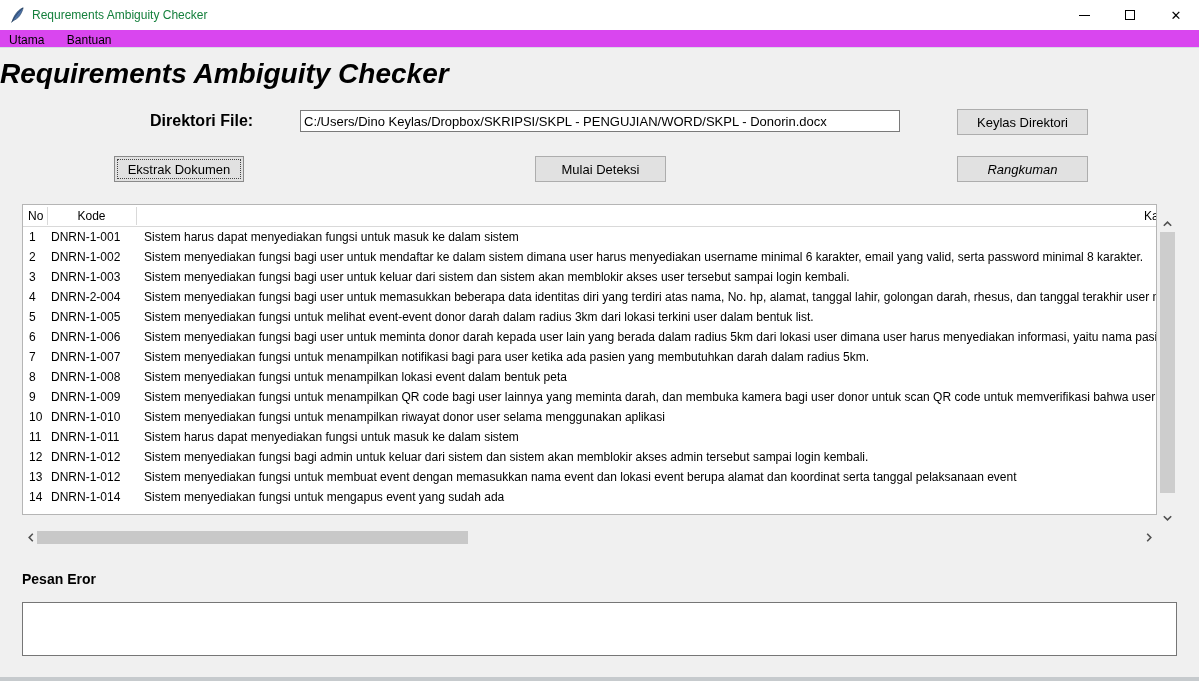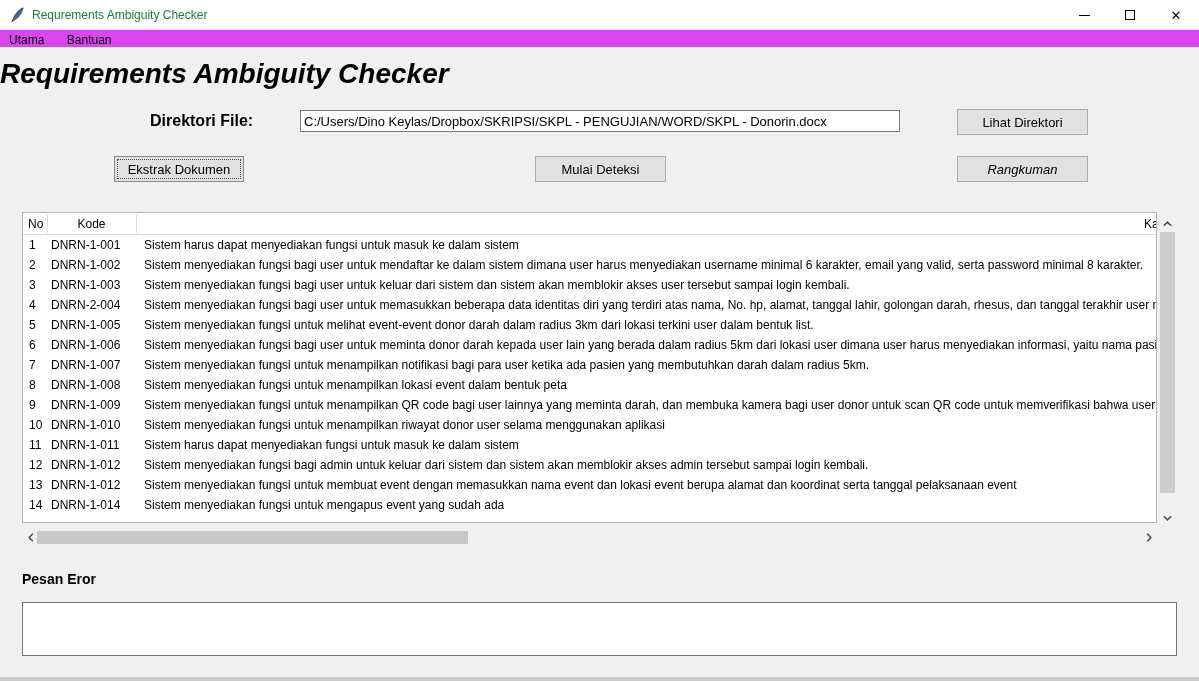--- a/index.html
+++ b/index.html
@@ -34,21 +34,21 @@
     position:absolute; height:26px; background:#e1e1e1; border:1px solid #adadad;
     font-size:13px; font-family:"Liberation Sans","DejaVu Sans",sans-serif;
     color:#000; text-align:center; cursor:default;
   }
   .btn-lihat    { left:957px; top:109px; width:131px; }
   .btn-ekstrak  { left:114px; top:156px; width:130px; border-color:#8a8a8a; outline:1px dotted #444; outline-offset:-4px; }
   .btn-mulai    { left:535px; top:156px; width:131px; }
   .btn-rangkuman{ left:957px; top:156px; width:131px;font-style:italic; }
   
   .table {
-    position:absolute; left:22px; top:212px; width:1135px; height:311px;
+    position:absolute; left:22px; top:204px; width:1135px; height:311px;
     background:#fff; border:1px solid #b5b5b5; overflow:hidden;
   }
   .thead { position:relative; width:100%; height:22px; background:#fff; border-bottom:1px solid #d9d9d9; overflow:hidden; }
   .th { position:absolute; top:0; height:22px; line-height:22px; font-size:12px; white-space:nowrap; }
   .th-no   { left:5px; }
   .th-kode { left:24px; width:89px; text-align:center; }
   .th-kalimat { left:1121px; }
   .col-sep { position:absolute; top:2px; width:1px; height:18px; background:#d9d9d9; }
   .sep-1 { left:24px; } .sep-2 { left:113px; }
   .tbody { position:relative; width:100%; }
@@ -101,21 +101,21 @@
 
   <div class="menubar">
     <span class="menu-item">Utama</span>
     <span class="menu-item">Bantuan</span>
   </div>
 
   <div class="page-title">Requirements Ambiguity Checker</div>
 
   <span class="dir-label">Direktori File:</span>
   <input class="dir-input" type="text" value="C:/Users/Dino Keylas/Dropbox/SKRIPSI/SKPL - PENGUJIAN/WORD/SKPL - Donorin.docx" style="">
-  <button class="btn btn-lihat">Lihat Direktori</button>
+  <button class="btn btn-lihat">Keylas Direktori</button>
 
   <button class="btn btn-ekstrak">Ekstrak Dokumen</button>
   <button class="btn btn-mulai">Mulai Deteksi</button>
   <button class="btn btn-rangkuman">Rangkuman</button>
 
   <div class="table">
     <div class="thead">
       <span class="th th-no">No</span>
       <span class="th th-kode">Kode</span>
       <span class="th th-kalimat">Kalimat</span>

